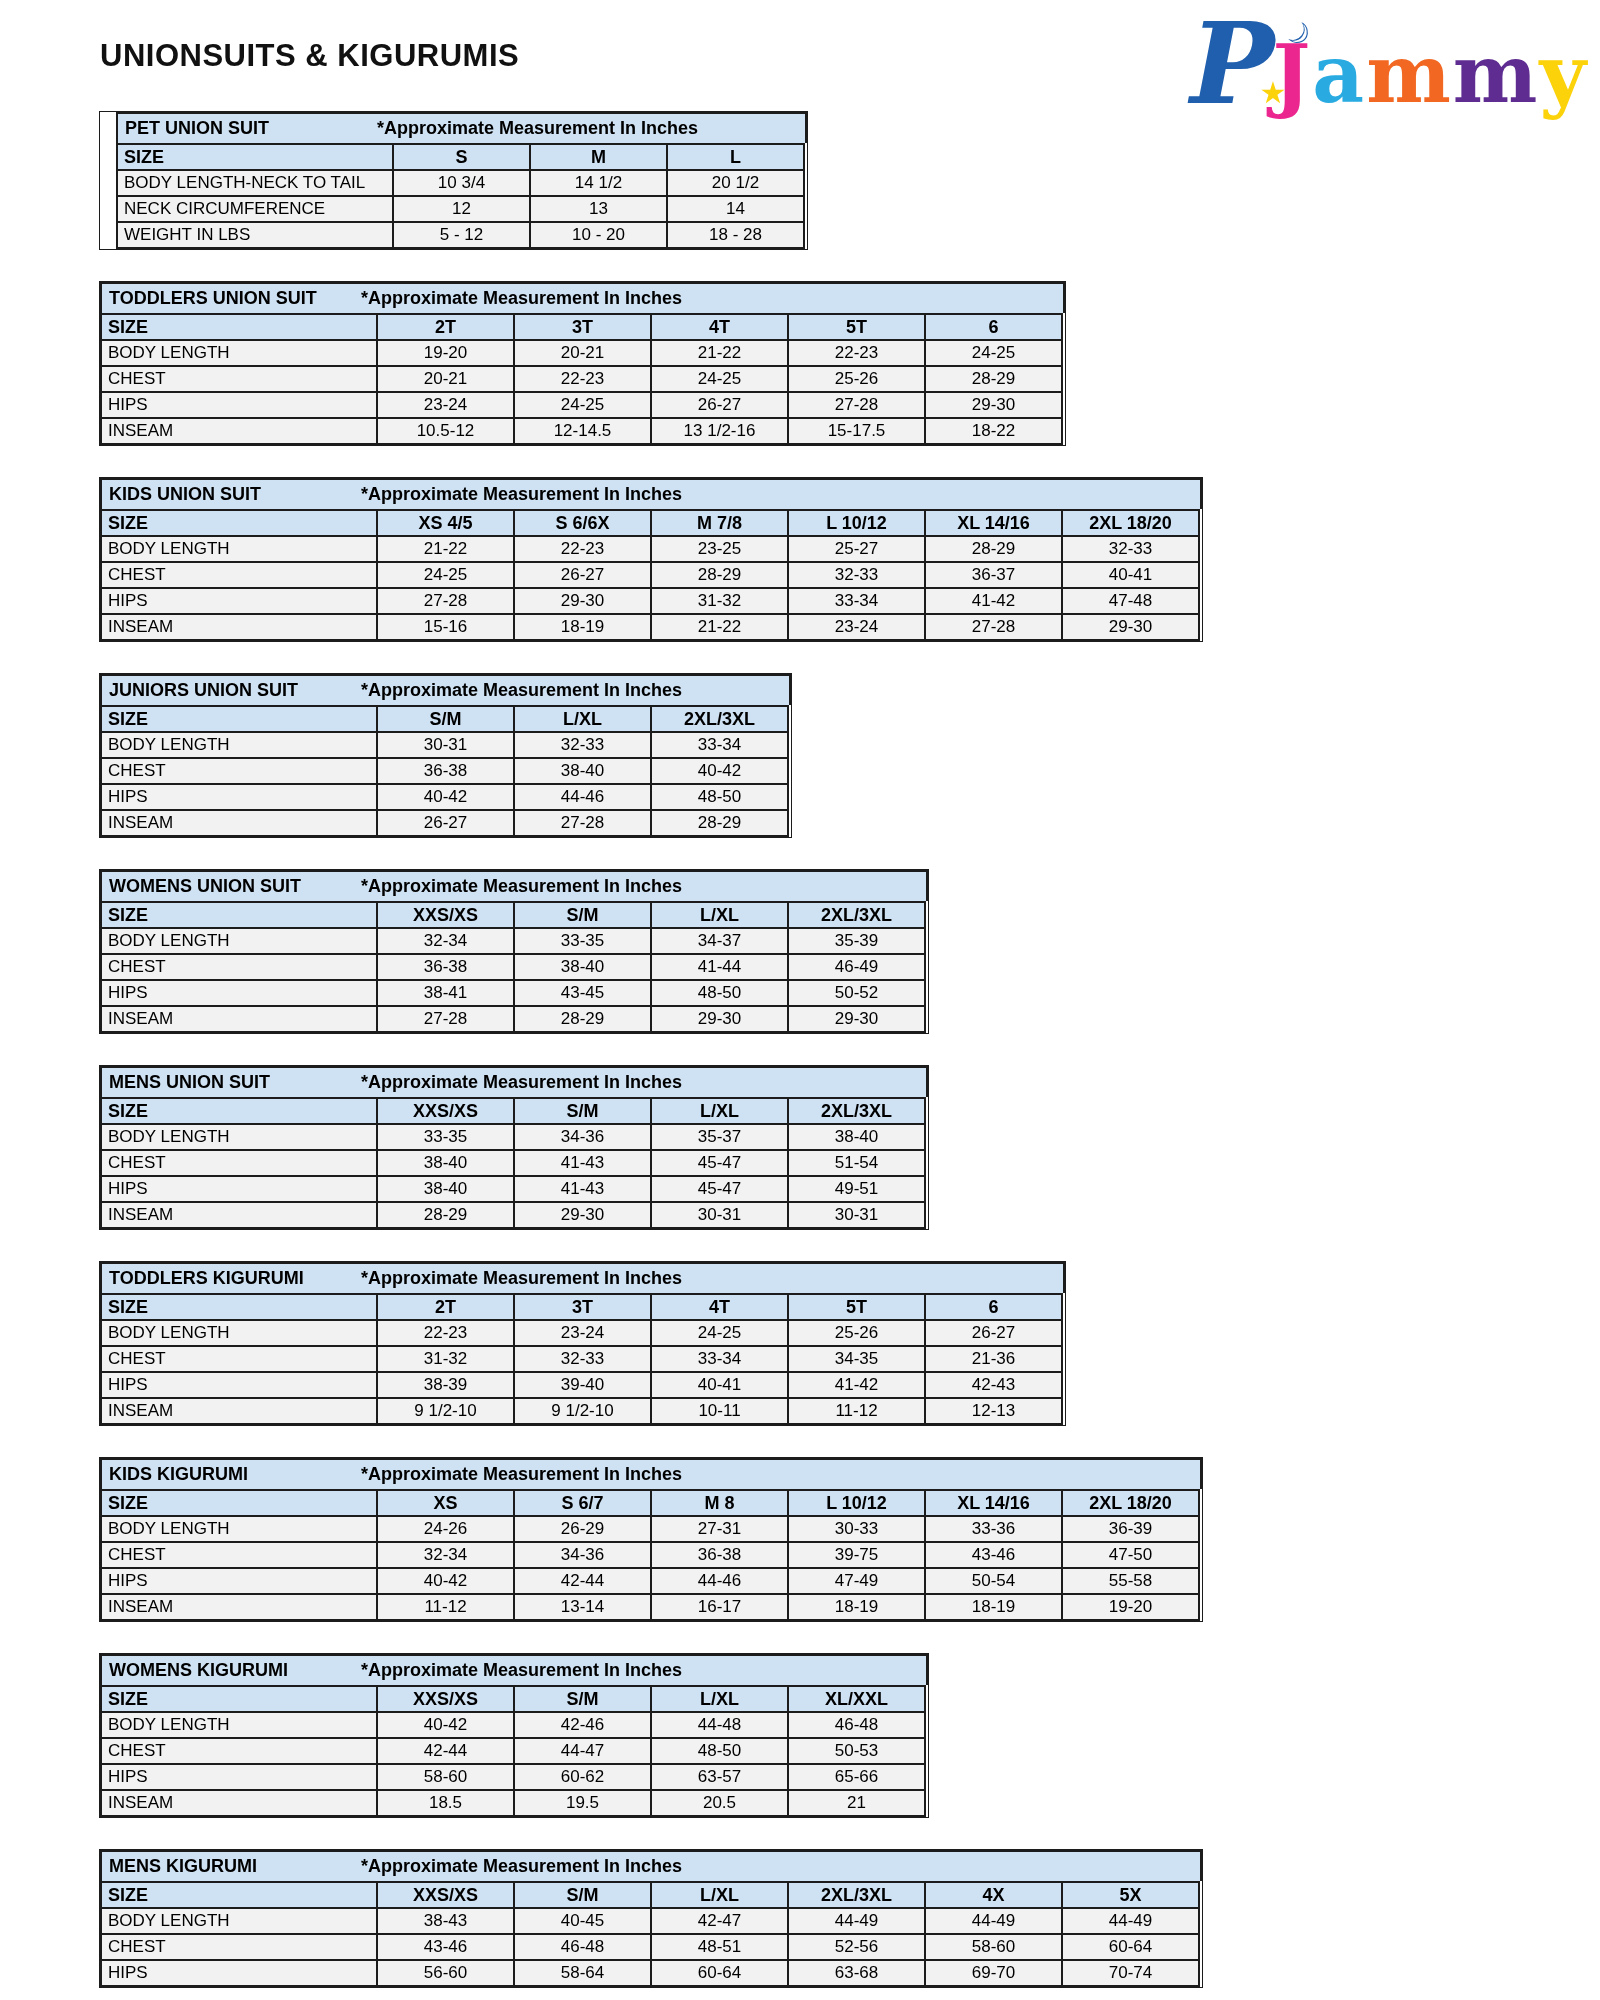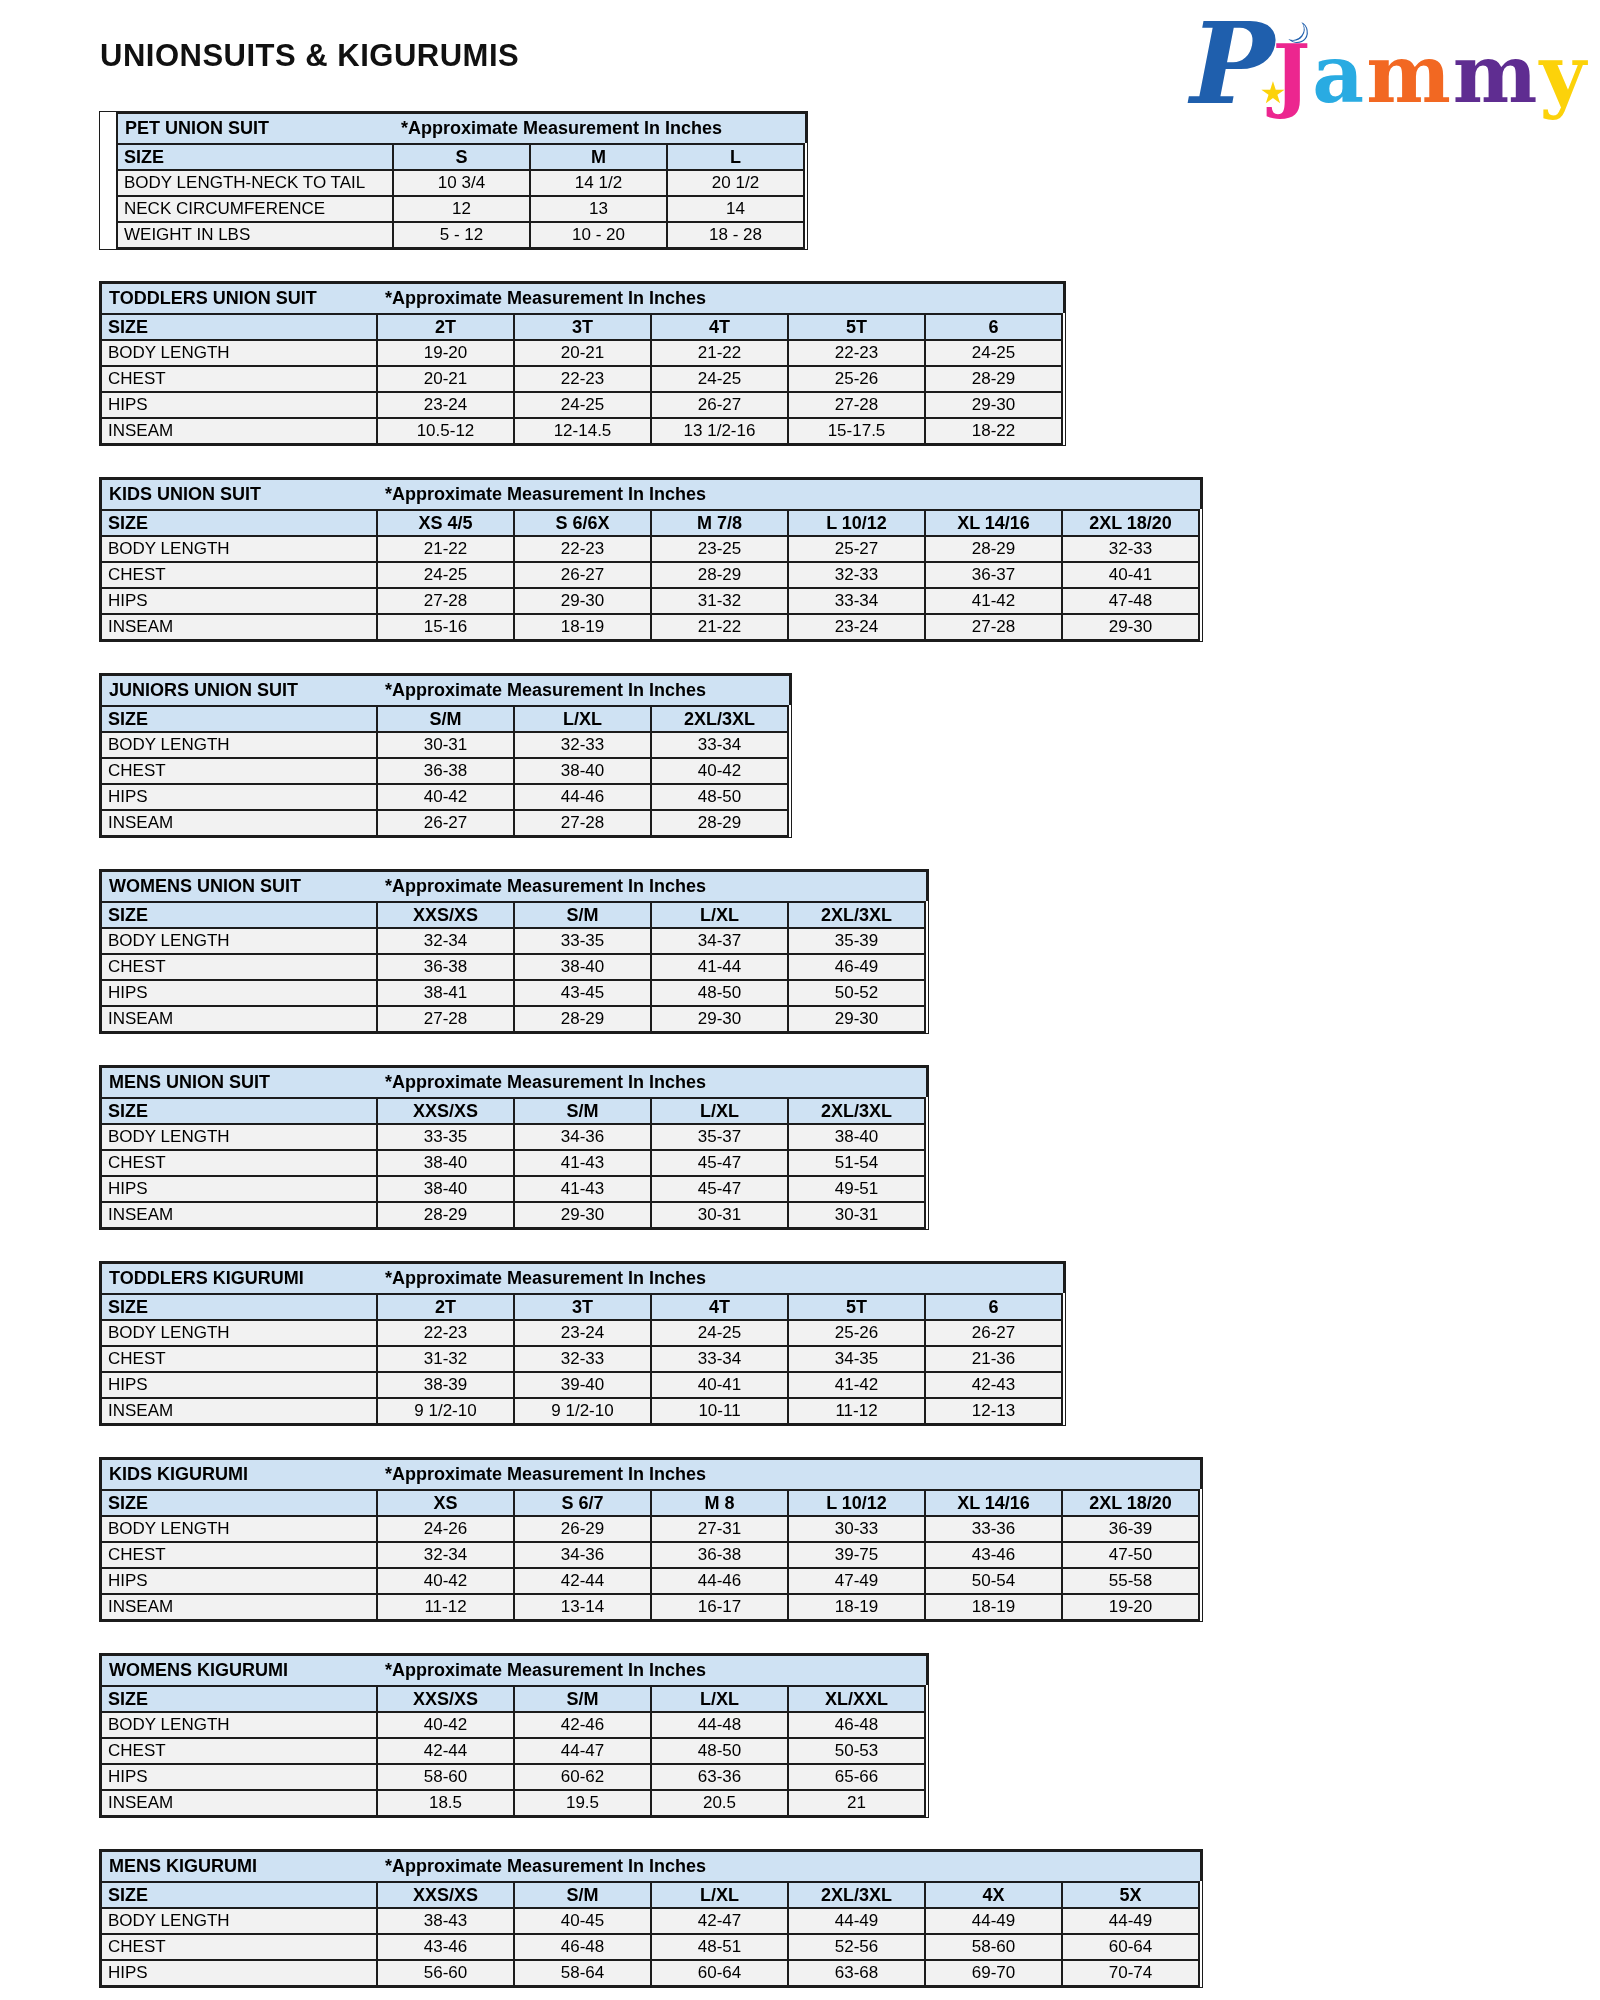--- a/index.html
+++ b/index.html
@@ -31,21 +31,21 @@
   }
   
   .tables{position:absolute;left:100px;top:112px;}
   .size-table{margin-bottom:33px;outline:1px solid #1c1c1c;background:#fff;}
   .t-title{
     display:flex;align-items:center;height:29px;
     border:2px solid #1c1c1c;border-bottom:none;
     background:#cfe2f3;font-weight:bold;font-size:18px;
   }
   .t-name{flex:0 0 252px;padding-left:7px;white-space:nowrap;}
-  .t-note{white-space:nowrap;margin-left:24px;}
+  .t-note{white-space:nowrap;}
   .size-table table{border-collapse:collapse;table-layout:fixed;}
   .size-table td{
     border:2px solid #1c1c1c;height:24px;padding:0 6px;
     font-size:17px;overflow:hidden;white-space:nowrap;
   }
   tr.size-row td{background:#cfe2f3;font-weight:bold;font-size:18px;}
   tr.size-row td.sz{text-align:center;}
   tr.data-row td{background:#f2f2f2;}
   td.val{text-align:center;}
   td.lbl, td.lbl2{text-align:left;}
@@ -531,21 +531,21 @@
             <td class="lbl2">CHEST</td>
             <td class="val">42-44</td>
             <td class="val">44-47</td>
             <td class="val">48-50</td>
             <td class="val">50-53</td>
           </tr>
           <tr class="data-row">
             <td class="lbl2">HIPS</td>
             <td class="val">58-60</td>
             <td class="val">60-62</td>
-            <td class="val">63-36</td>
+            <td class="val">63-57</td>
             <td class="val">65-66</td>
           </tr>
           <tr class="data-row">
             <td class="lbl2">INSEAM</td>
             <td class="val">18.5</td>
             <td class="val">19.5</td>
             <td class="val">20.5</td>
             <td class="val">21</td>
           </tr>
         </tbody>

